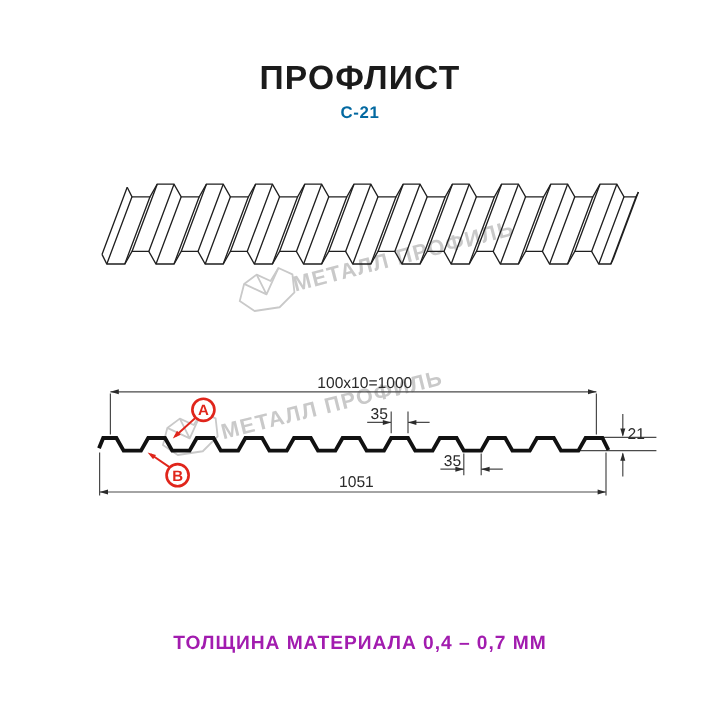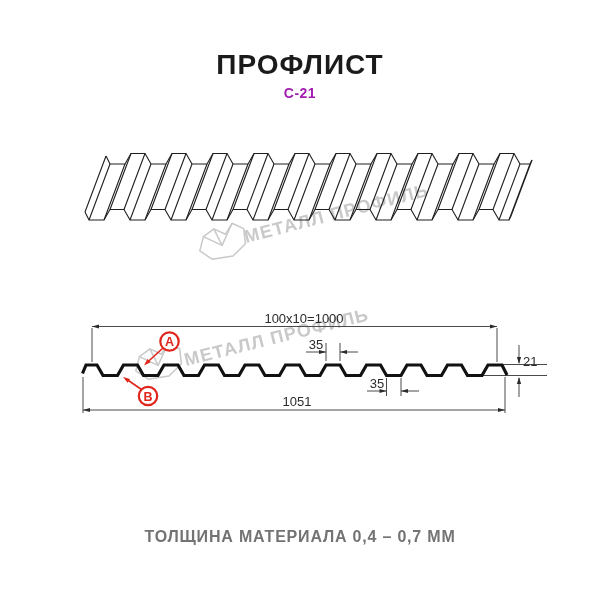--- a/index.html
+++ b/index.html
@@ -8,25 +8,25 @@
     font-family:"Liberation Sans", sans-serif;
     position:relative;overflow:hidden;
   }
   .stage{position:absolute;left:0;top:0;width:600px;height:600px;border-radius:18px;}
   .page-title{
     position:absolute;left:0;top:49px;width:600px;text-align:center;
     font-size:28px;font-weight:bold;letter-spacing:1px;color:#1b1b1b;
   }
   .product-code{
     position:absolute;left:0;top:85px;width:600px;text-align:center;
-    font-size:14px;font-weight:bold;letter-spacing:.5px;color:#a21caf;
+    font-size:14px;font-weight:bold;letter-spacing:.5px;color:#0369a1;
   }
   .thickness-note{
     position:absolute;left:0;top:528px;width:600px;text-align:center;
-    font-size:16px;font-weight:bold;letter-spacing:.8px;color:#737373;
+    font-size:16px;font-weight:bold;letter-spacing:.8px;color:#a21caf;
   }
   svg{position:absolute;left:0;top:0;}
   .dim-text{font-size:13px;fill:#2b2b2b;font-family:"Liberation Sans",sans-serif;}
   .marker-text{font-size:12.5px;font-weight:bold;font-family:"Liberation Sans",sans-serif;}
   .wm-text{font-size:18px;font-weight:bold;letter-spacing:1.2px;font-family:"Liberation Sans",sans-serif;}
 </style>
 </head>
 <body>
 
 <div class="stage">

